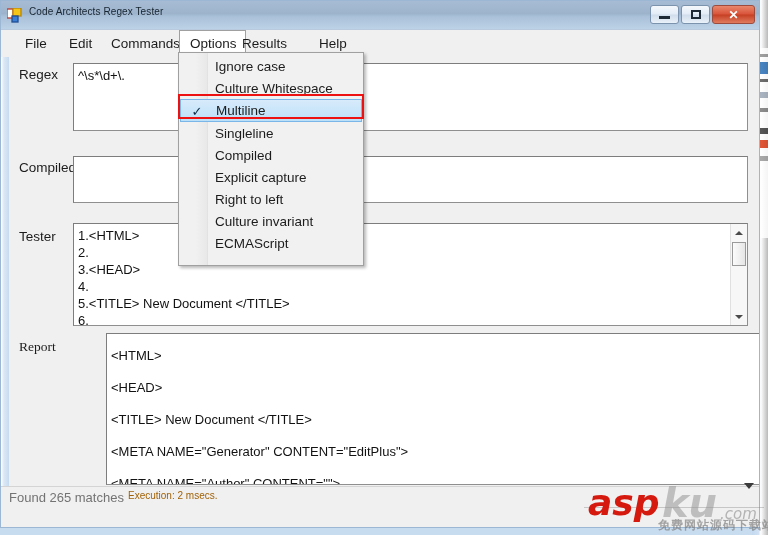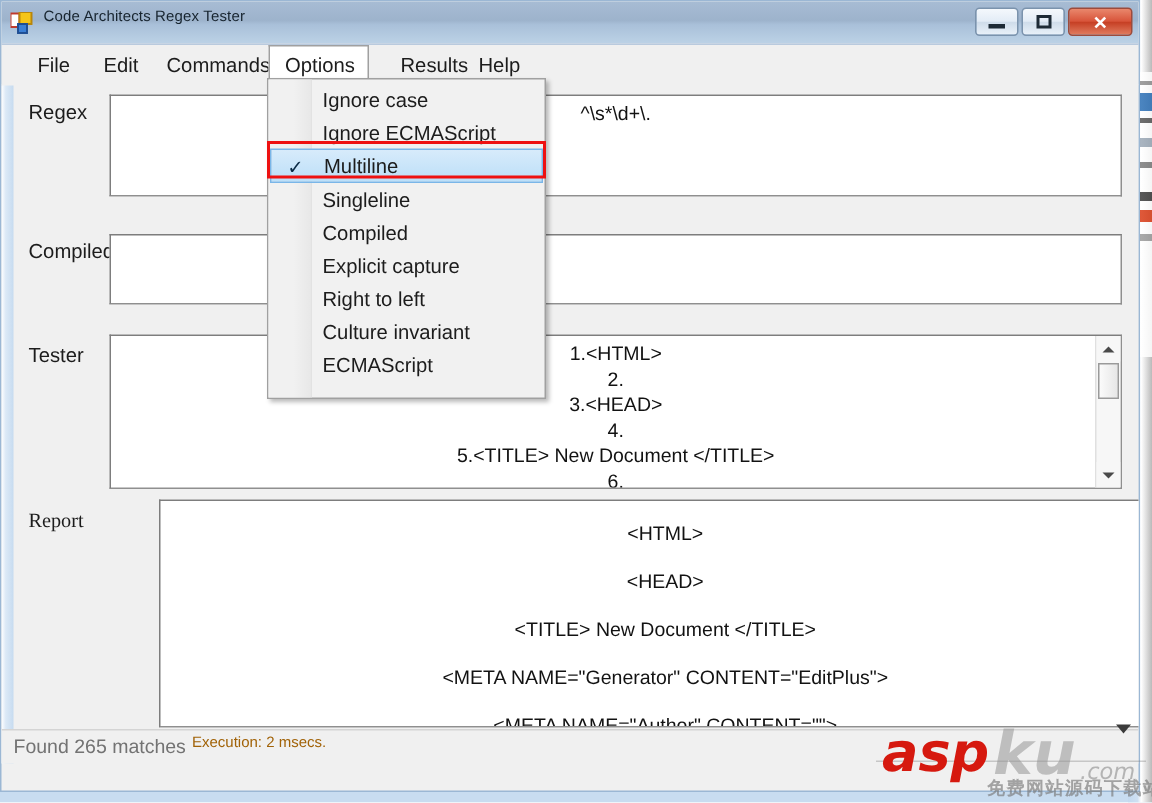--- a/index.html
+++ b/index.html
@@ -102,21 +102,21 @@
     white-space: nowrap;
   }
   .menu-item.open {
     background: #ffffff;
     border-left: 1px solid #a0a0a0;
     border-right: 1px solid #a0a0a0;
     border-top: 1px solid #a0a0a0;
   }
 
   
-  .client { position: relative; height: 452px; background: #f0f0f0; text-align: center; }
+  .client { position: relative; height: 452px; background: #f0f0f0; }
 
   .left-edge {
     position: absolute; left: 0; top: 0; width: 8px; height: 452px;
     background: linear-gradient(to right, #ffffff 0%, #dce9f6 35%, #c6dbf0 100%);
   }
 
   .field-label {
     position: absolute;
     font-size: 13.5px; color: #1c1c1c;
   }
@@ -297,21 +297,21 @@
           <span class="glyph">✕</span>
         </div>
       </div>
     </div>
 
     <div class="menubar">
       <div class="menu-item" style="left:14px;">File</div>
       <div class="menu-item" style="left:58px;">Edit</div>
       <div class="menu-item" style="left:100px;">Commands</div>
       <div class="menu-item open" style="left:178px;width:67px;">Options</div>
-      <div class="menu-item" style="left:256px;text-align:center;">Results</div>
+      <div class="menu-item" style="left:231px;text-align:center;">Results</div>
       <div class="menu-item" style="left:308px;">Help</div>
     </div>
 
     <div class="client">
 
       <div class="left-edge"></div>
 
       <div class="field-label" style="left:18px; top:10px;">Regex</div>
       <div class="textpanel" style="left:72px; top:6px; width:675px; height:68px;">
         <div class="content">^\s*\d+\.</div>
@@ -367,21 +367,21 @@
     </div>
   </div>
 
   <div class="dropdown">
     <div class="gutter"></div>
 
     <div class="dd-item" style="margin-top:2px;">
       <span>Ignore case</span>
     </div>
     <div class="dd-item">
-      <span>Ignore ECMAScript</span>
+      <span>Culture Whitespace</span>
     </div>
     <div class="dd-item selected">
       <span class="dd-check">✓</span>
       <span>Multiline</span>
     </div>
     <div class="dd-item">
       <span>Singleline</span>
     </div>
     <div class="dd-item">
       <span>Compiled</span>

